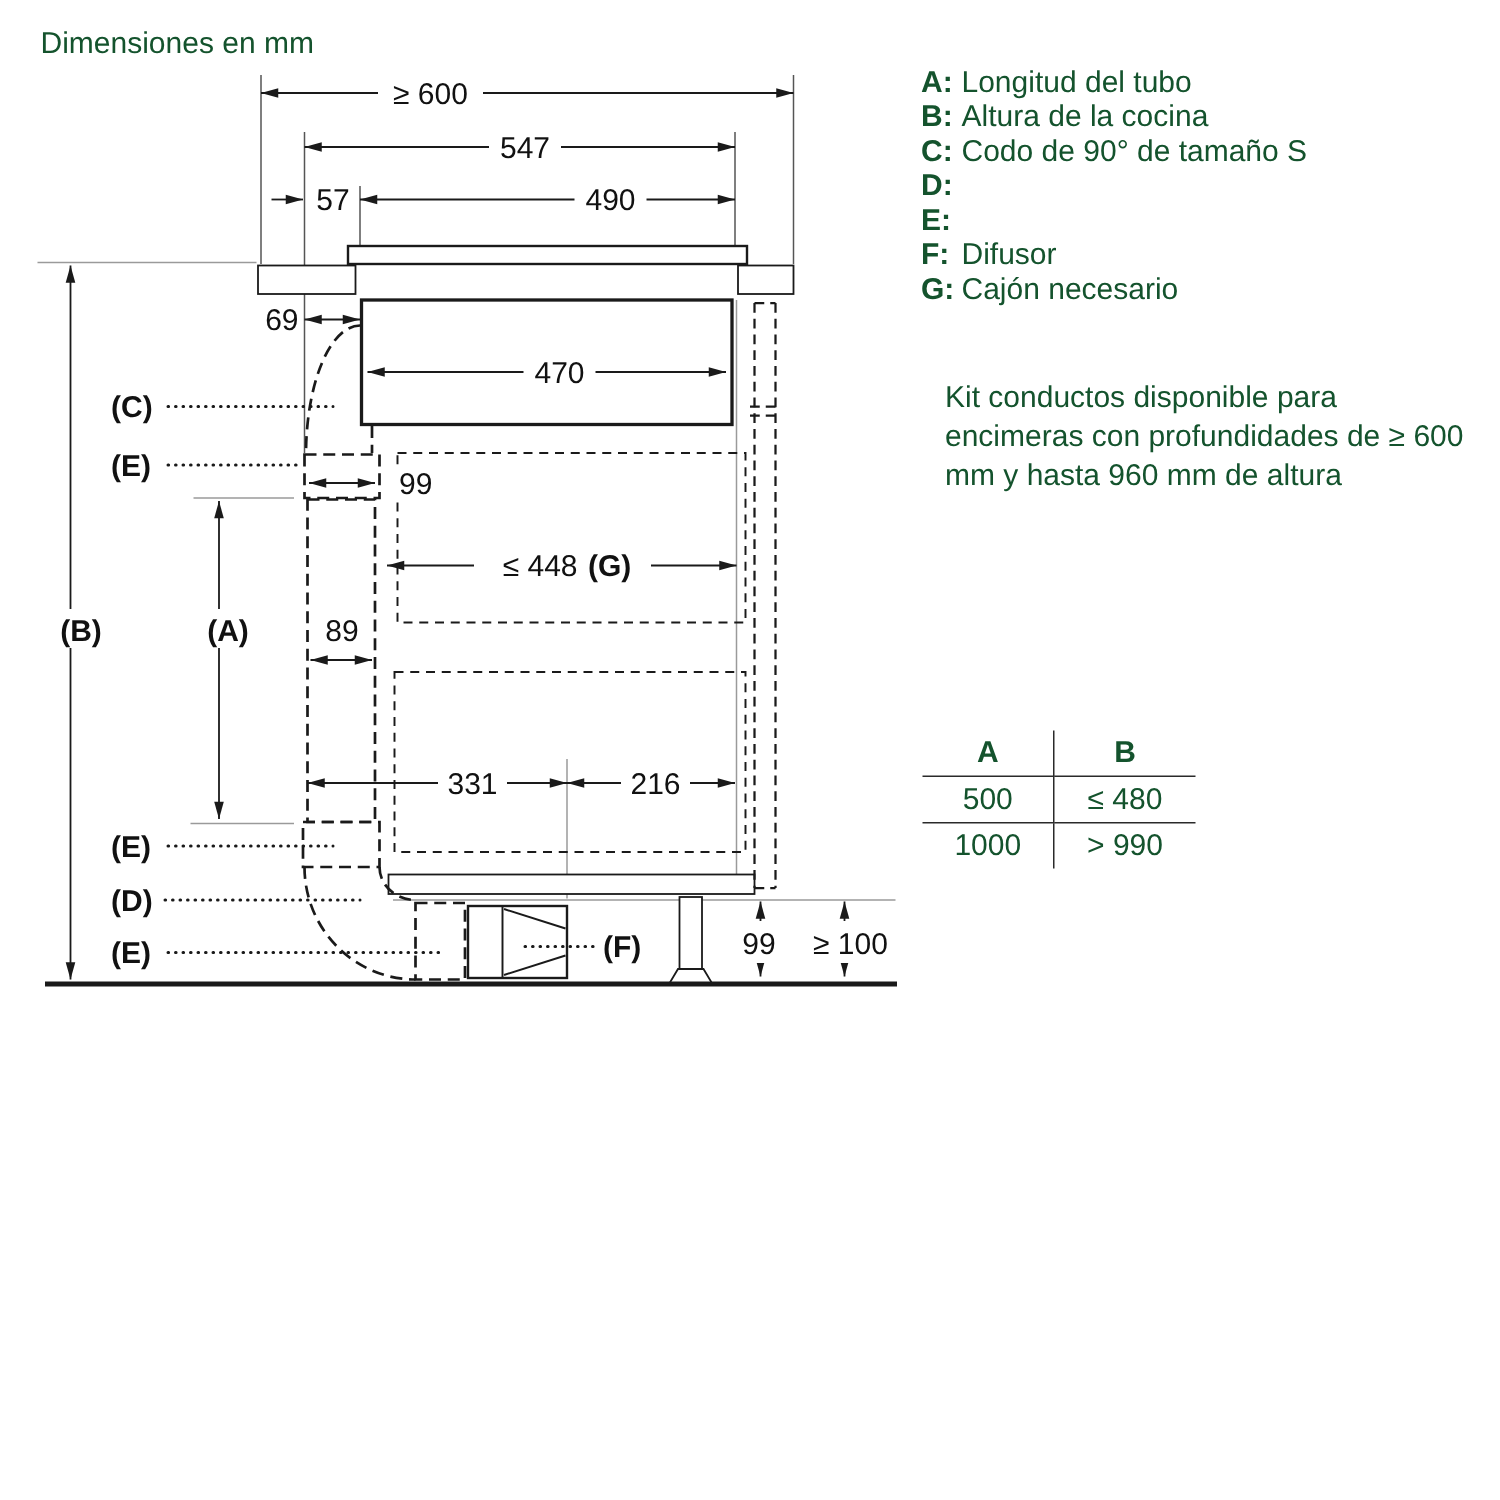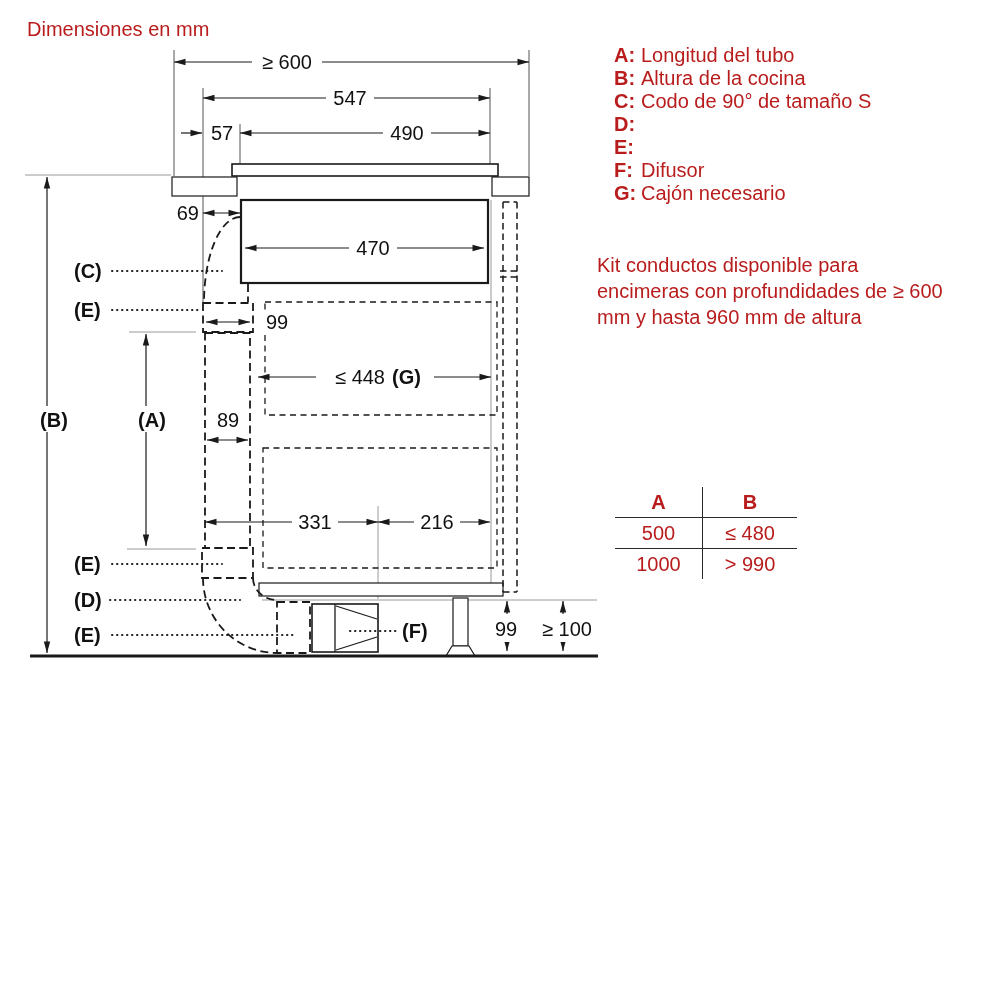--- a/index.html
+++ b/index.html
@@ -1,36 +1,36 @@
 <!DOCTYPE html>
 <html><head>
 <meta charset="utf-8">
 <style>
   html,body{margin:0;padding:0;background:#fff;}
   #page{position:relative;width:1000px;height:1000px;background:#fff;
-        font-family:"Liberation Sans",sans-serif;color:#b91c1c;overflow:hidden;}
+        font-family:"Liberation Sans",sans-serif;color:#14532d;overflow:hidden;}
   #title{position:absolute;left:27px;top:18px;font-size:20px;}
   svg{position:absolute;left:0;top:0;}
   svg text{font-family:"Liberation Sans",sans-serif;font-size:20px;fill:#111;}
   svg text.b{font-weight:bold;}
   .ext{stroke:#555;stroke-width:1;}
   .ref{stroke:#9a9a9a;stroke-width:1;}
   .dim{stroke:#1a1a1a;stroke-width:1.2;marker-start:url(#ar);marker-end:url(#ar);}
   .dimE{stroke:#1a1a1a;stroke-width:1.2;marker-end:url(#ar);}
   .sol{stroke:#1a1a1a;fill:#fff;}
   .dash{stroke:#1a1a1a;fill:none;stroke-width:1.8;stroke-dasharray:8 4.5;}
   .dashT{stroke:#1a1a1a;fill:none;stroke-width:1.5;stroke-dasharray:6.5 4;}
   .dashG{stroke:#1a1a1a;fill:none;stroke-width:1.3;stroke-dasharray:6 4.5;}
   .dot{stroke:#1a1a1a;stroke-width:2;stroke-dasharray:0.4 4.6;stroke-linecap:round;fill:none;}
   .wbg{fill:#fff;}
   
   .legend{position:absolute;left:614px;top:44px;font-size:20px;line-height:23px;}
   .lrow{display:flex;}
   .lkey{font-weight:bold;width:27px;flex:none;}
-  .note{position:absolute;left:597px;width:352px;font-size:20px;line-height:26px;}
+  .note{position:absolute;left:630px;width:352px;font-size:20px;line-height:26px;}
   #note1{top:252px;}
   #note2{top:368px;}
   .tbl{position:absolute;left:615px;top:487px;display:grid;
        grid-template-columns:88px 94px;font-size:20px;}
   .tbl .c{height:30px;display:flex;align-items:center;justify-content:center;}
   .tbl .ca{border-right:1.5px solid #2a2a2a;}
   .tbl .hb{border-bottom:1.5px solid #2a2a2a;}
   .tbl .hd{font-weight:bold;}
 </style>
 </head>

